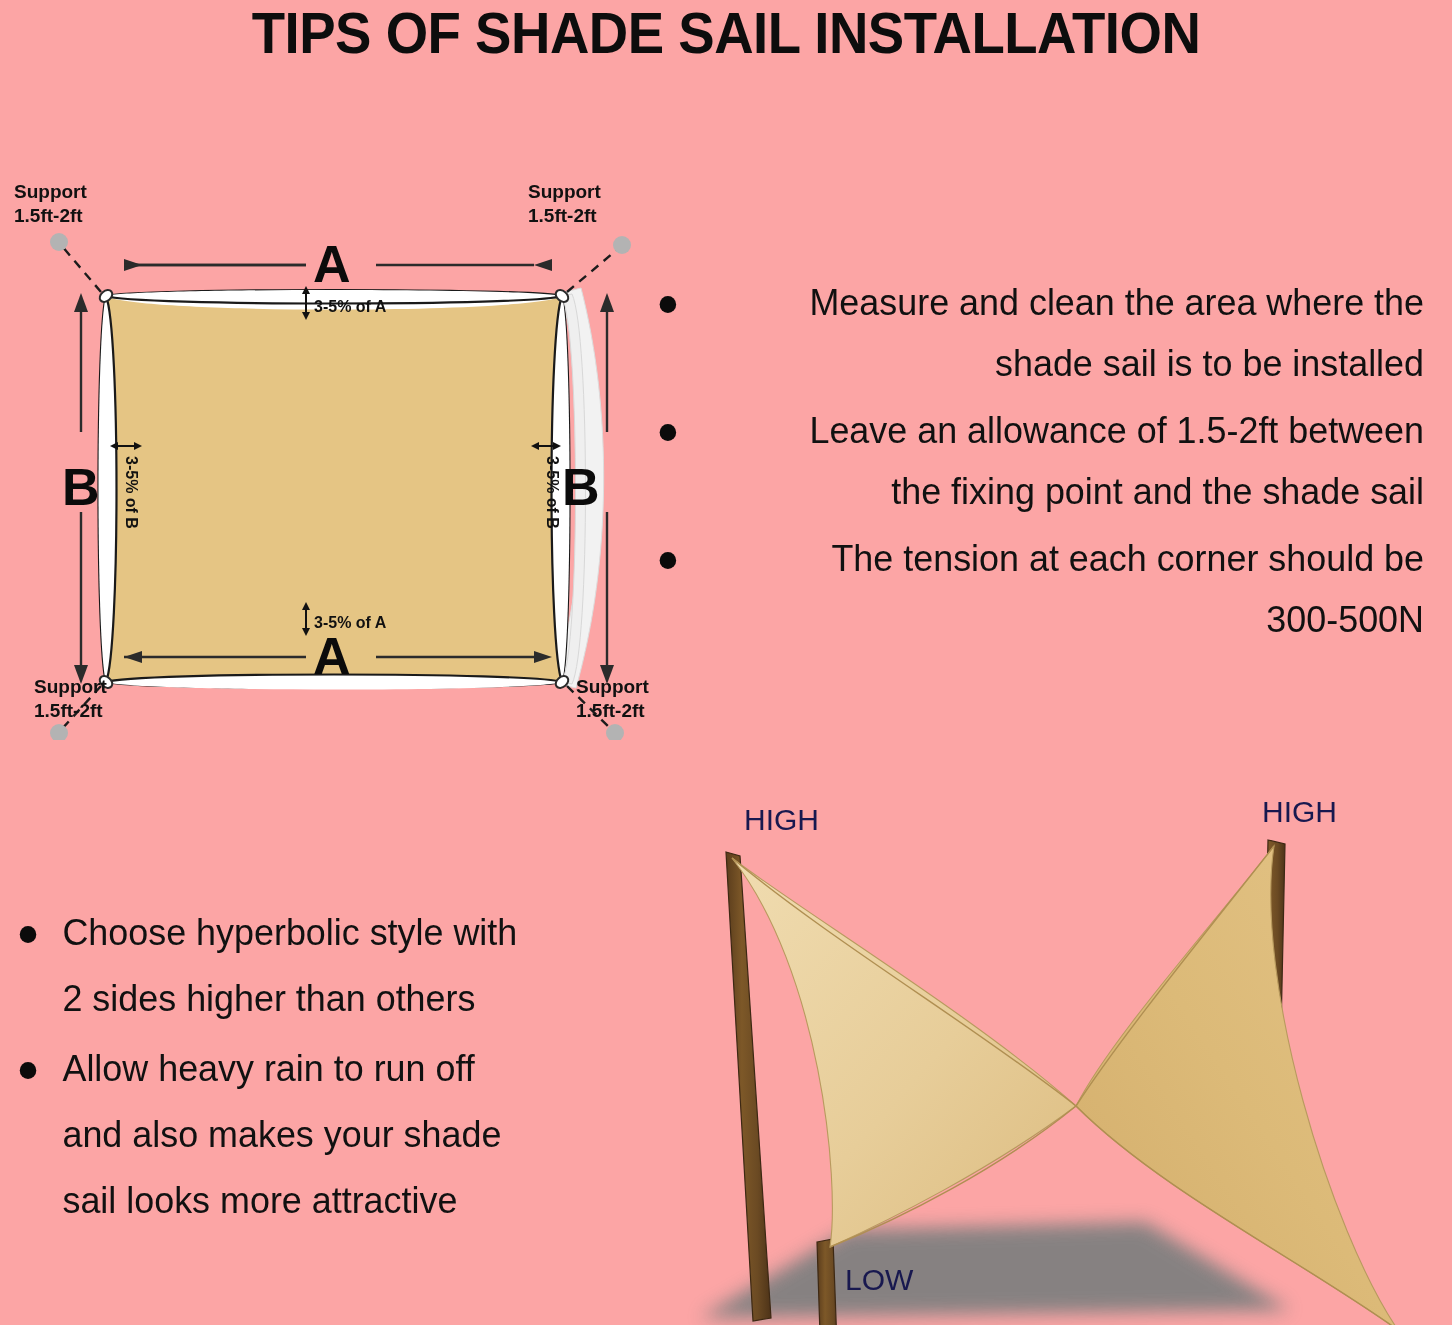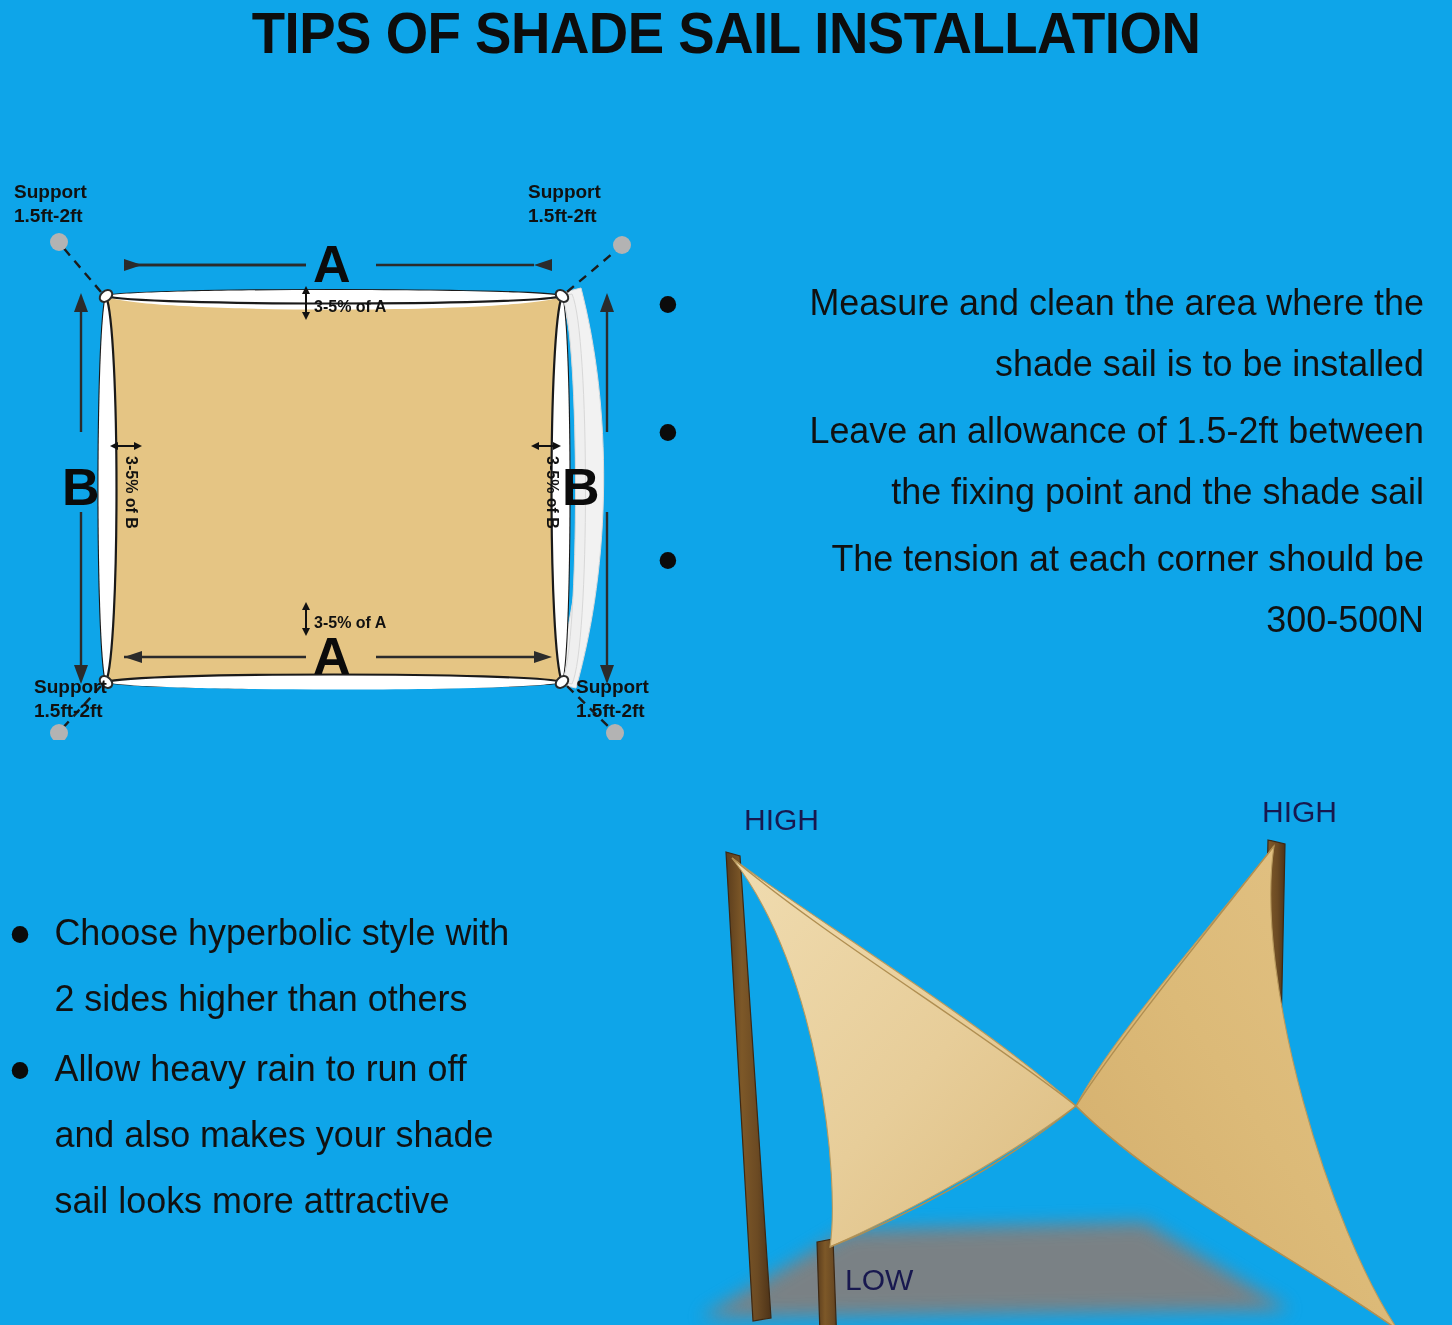--- a/index.html
+++ b/index.html
@@ -9,21 +9,21 @@
     background: #ffffff;
   }
   body {
     font-family: "Liberation Sans", "DejaVu Sans", sans-serif;
     color: #111111;
   }
   #page {
     position: relative;
     width: 1452px;
     height: 1325px;
-    background: #0ea5e9;
+    background: #fca5a5;
     overflow: hidden;
   }
 
   
   #title {
     position: absolute;
     left: 0;
     top: 2px;
     width: 1452px;
     text-align: center;
@@ -78,21 +78,21 @@
     top: 24px;
     width: 17px;
     height: 17px;
     border-radius: 50%;
     background: #0b0b0b;
   }
 
   
   #tips-bottom {
     position: absolute;
-    left: 4px;
+    left: 12px;
     top: 900px;
     width: 640px;
   }
   #tips-bottom .bullet-item {
     font-size: 37px;
     line-height: 66px;
     padding-left: 52px;
     margin-bottom: 4px;
   }
   #tips-bottom .bullet-item .dot {

